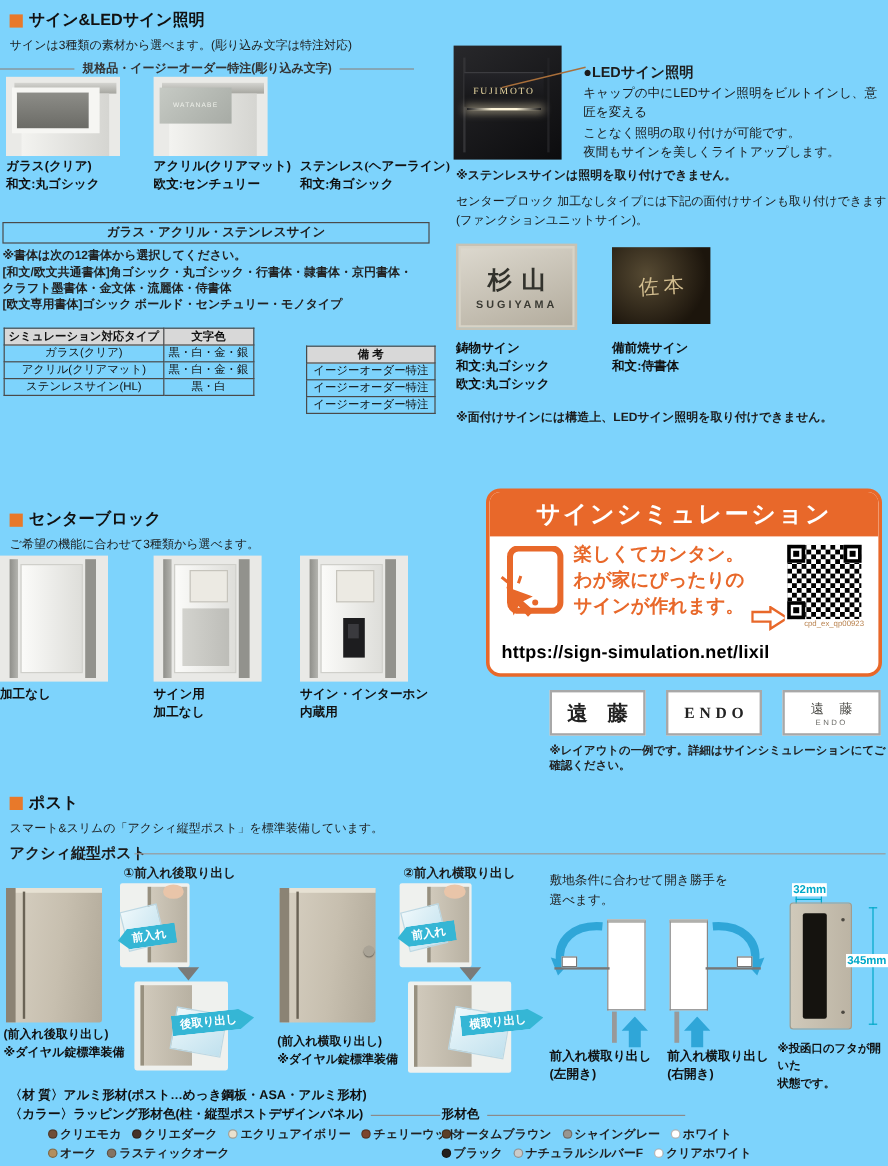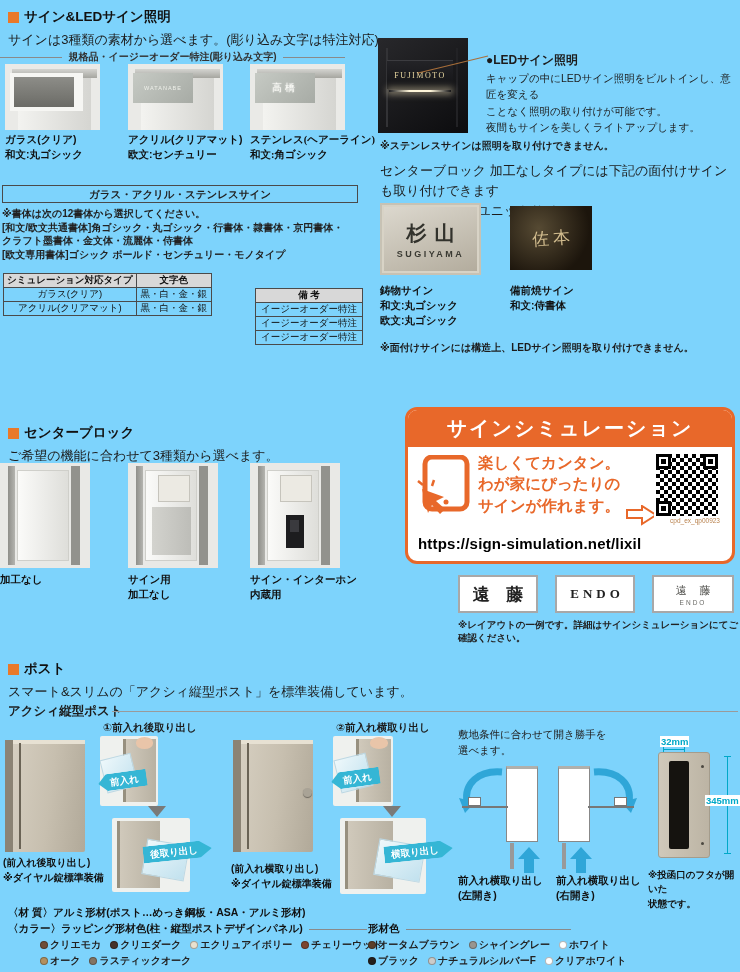--- a/index.html
+++ b/index.html
@@ -2,21 +2,21 @@
 <html><head>
 <meta charset="utf-8">
 <style>
   html,body{margin:0;padding:0;background:#fff;}
   #page{position:relative;width:740px;height:972px;background:#7dd3fc;overflow:hidden;
         font-family:"Liberation Sans","DejaVu Sans",sans-serif;color:#1c1c1c;}
   .abs{position:absolute;}
   
   .sec-head{display:flex;align-items:center;gap:5px;font-weight:bold;font-size:13.5px;color:#111;}
   .sq{width:11px;height:11px;background:#e8792a;flex:0 0 auto;}
-  .txt11{font-size:13px;}
+  .txt11{font-size:10px;}
   .txt10{font-size:10px;}
   .b{font-weight:bold;}
   .sb{font-weight:600;}
   
   .group-label{display:flex;align-items:center;width:345px;font-size:10px;color:#333;font-weight:600;}
   .group-label .line{flex:1;border-top:1px solid #8a8a8a;height:0;}
   .group-label .gtext{margin:0 6px;white-space:nowrap;}
   
   .pcard{position:absolute;top:64px;width:95px;height:66px;background:#eaeae7;overflow:hidden;}
   .cap{position:absolute;top:5px;left:7px;right:3px;height:9px;background:linear-gradient(#d4d4d0,#a6a6a0);}
@@ -140,27 +140,20 @@
     <div class="pbody"></div>
     <div class="plate glass"></div>
   </div>
   <div class="pcard" style="left:128px;">
     <div class="cap"></div>
     <div class="pbody"></div>
     <div class="plate metal">
       <span class="eng">WATANABE</span>
     </div>
   </div>
-  <div class="pcard" style="left:250px;">
-    <div class="cap"></div>
-    <div class="pbody"></div>
-    <div class="plate metal">
-      <span class="kanji">高橋</span>
-    </div>
-  </div>
 
   <div class="plabel" style="left:5px;">
     <div>ガラス(クリア)</div>
     <div>和文:丸ゴシック</div>
   </div>
   <div class="plabel" style="left:128px;">
     <div>アクリル(クリアマット)</div>
     <div>欧文:センチュリー</div>
   </div>
   <div class="plabel" style="left:250px;font-family:Liberation Serif, serif;">
@@ -225,20 +218,24 @@
       </tr>
     </thead>
     <tbody>
       <tr>
         <td>ガラス(クリア)</td>
         <td>黒・白・金・銀</td>
       </tr>
       <tr>
         <td>アクリル(クリアマット)</td>
         <td>黒・白・金・銀</td>
+      </tr>
+      <tr>
+        <td>ステンレスサイン(HL)</td>
+        <td>黒・白</td>
       </tr>
     </tbody>
   </table>
   <table class="ct" style="left:255px;top:288px;">
     <thead>
       <tr>
           <th style="width:100px;">備 考</th>
         </tr>
     </thead>
     <tbody>

